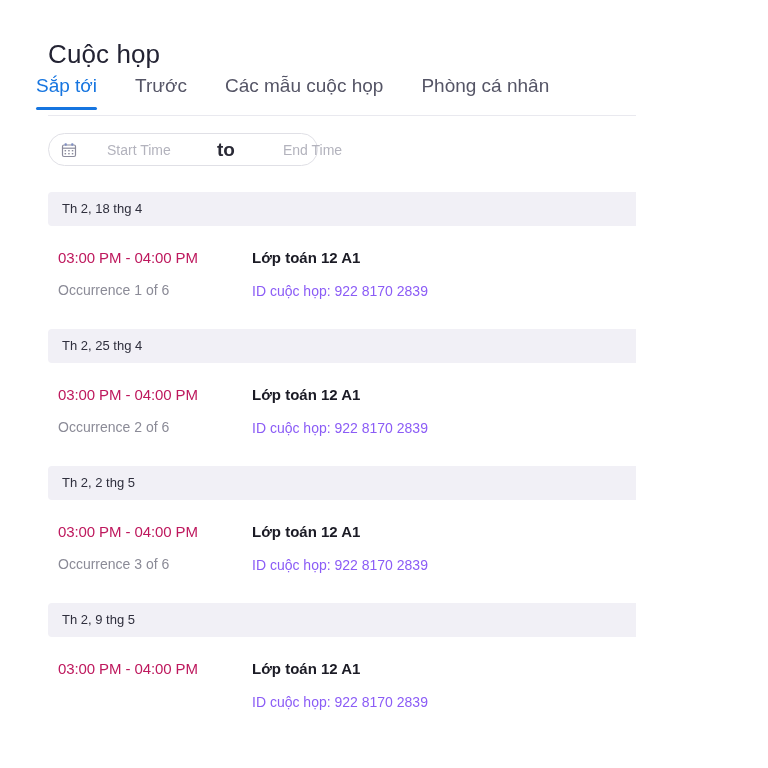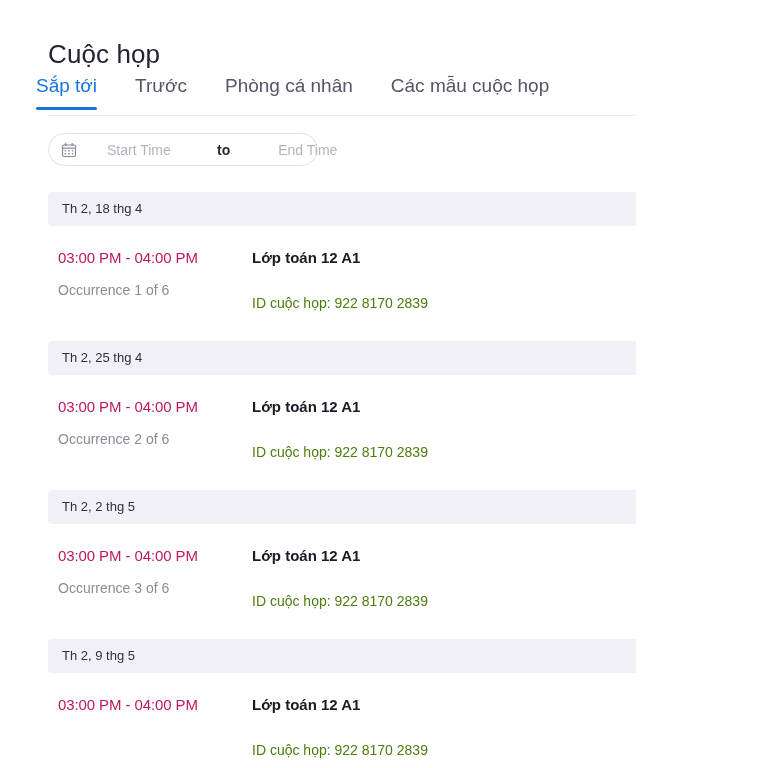--- a/index.html
+++ b/index.html
@@ -79,21 +79,21 @@
     font-family: "Liberation Sans", sans-serif;
     font-size: 14px;
     color: #3a3a46;
     padding: 0;
     height: 100%;
   }
   .dr-field::placeholder { color: #b3b3bd; opacity: 1; }
   #start-time { width: 92px; }
   #end-time { width: 90px; margin-left: 24px; }
   .dr-to {
-    font-size: 14px;
+    font-size: 19px;
     font-weight: bold;
     color: #2a2a36;
     margin: 0 8px 0 2px;
     white-space: nowrap;
   }
 
   
   .list {
     position: absolute;
     left: 0; right: 0; top: 192px; bottom: 0;
@@ -134,37 +134,37 @@
     margin-top: 13px;
   }
   .meeting-title {
     font-size: 15px;
     font-weight: bold;
     color: #1b1b25;
     line-height: 20px;
   }
   .meeting-id {
     font-size: 14px;
-    color: #4d7c0f;
+    color: #8b5cf6;
     line-height: 19px;
-    margin-top: 26px;
+    margin-top: 14px;
   }
 </style>
 </head>
 <body>
 
 <div class="page">
 
   <h1 class="page-title">Cuộc họp</h1>
 
   <div class="tabbar" id="tabbar">
       <div class="tab active">Sắp tới</div>
       <div class="tab">Trước</div>
+      <div class="tab">Các mẫu cuộc họp</div>
       <div class="tab">Phòng cá nhân</div>
-      <div class="tab">Các mẫu cuộc họp</div>
     </div>
   <div class="tabs-rule"></div>
 
   <div class="daterange">
     <svg class="cal-icon" viewBox="0 0 16 16">
       <rect x="1.5" y="3" width="13" height="11.5" rx="1.5" fill="#ffffff" stroke="#8b8b9c" stroke-width="1.2"></rect>
       <path d="M1.5 6.2 H14.5" stroke="#8b8b9c" stroke-width="1.2"></path>
       <rect x="3.6" y="1.2" width="2.2" height="2.6" rx=".7" fill="#7f8fc4"></rect>
       <rect x="10.2" y="1.2" width="2.2" height="2.6" rx=".7" fill="#7f8fc4"></rect>
       <g fill="#8b8b9c">

